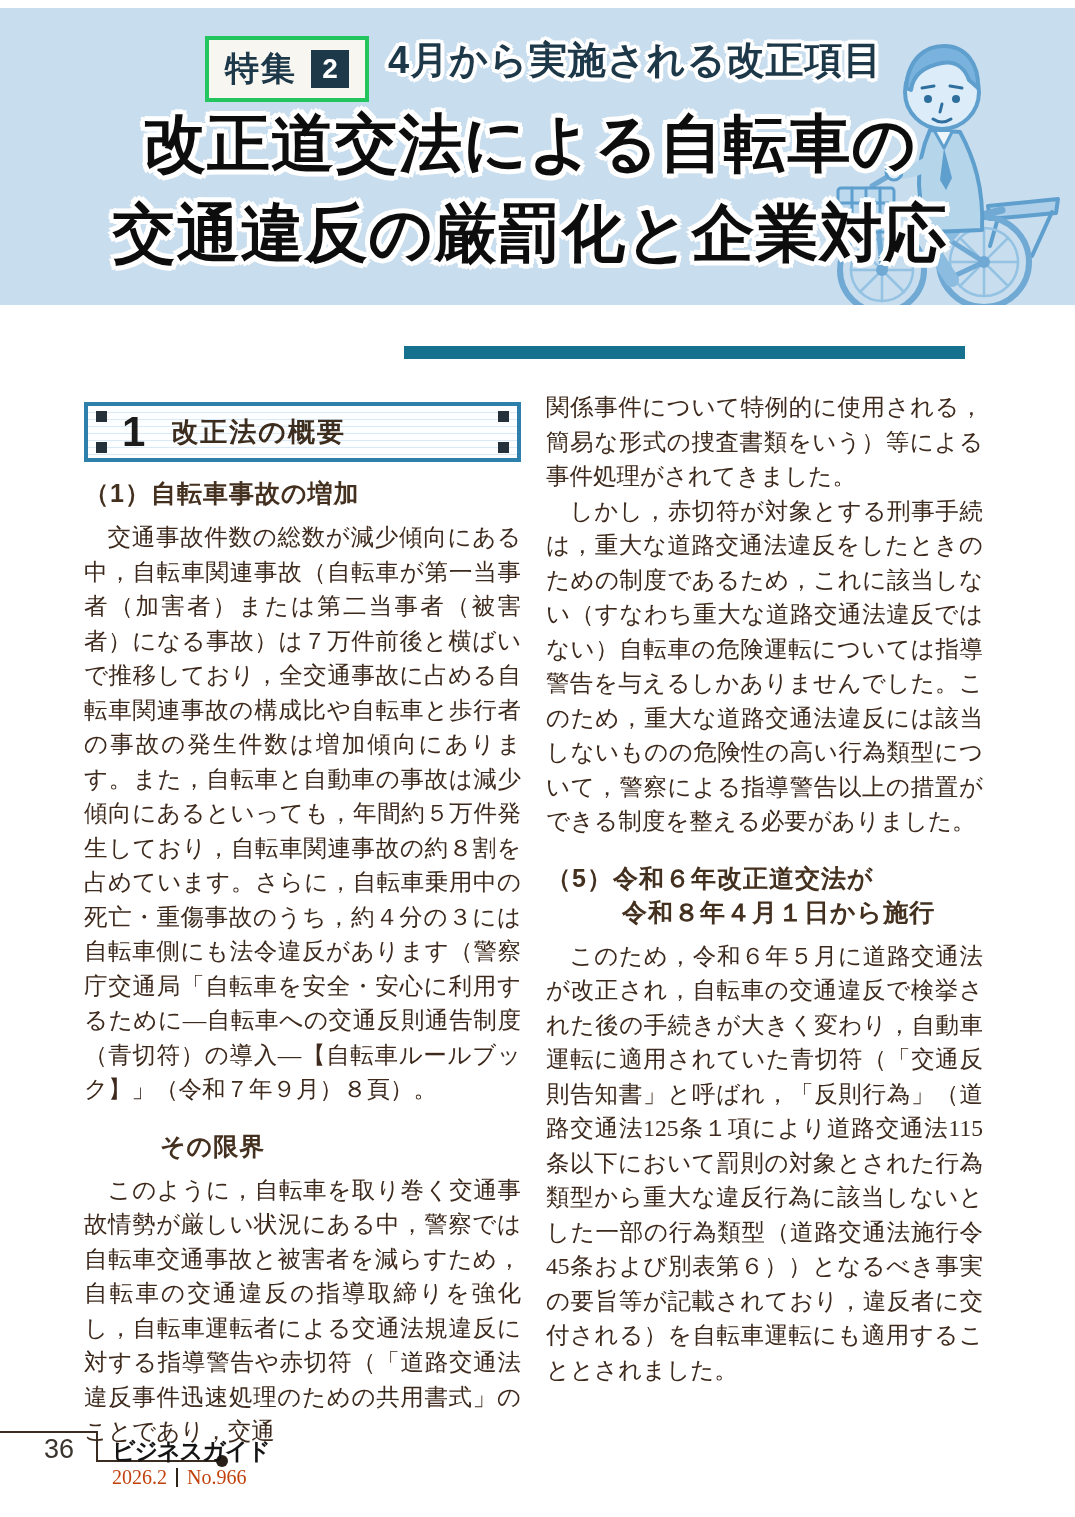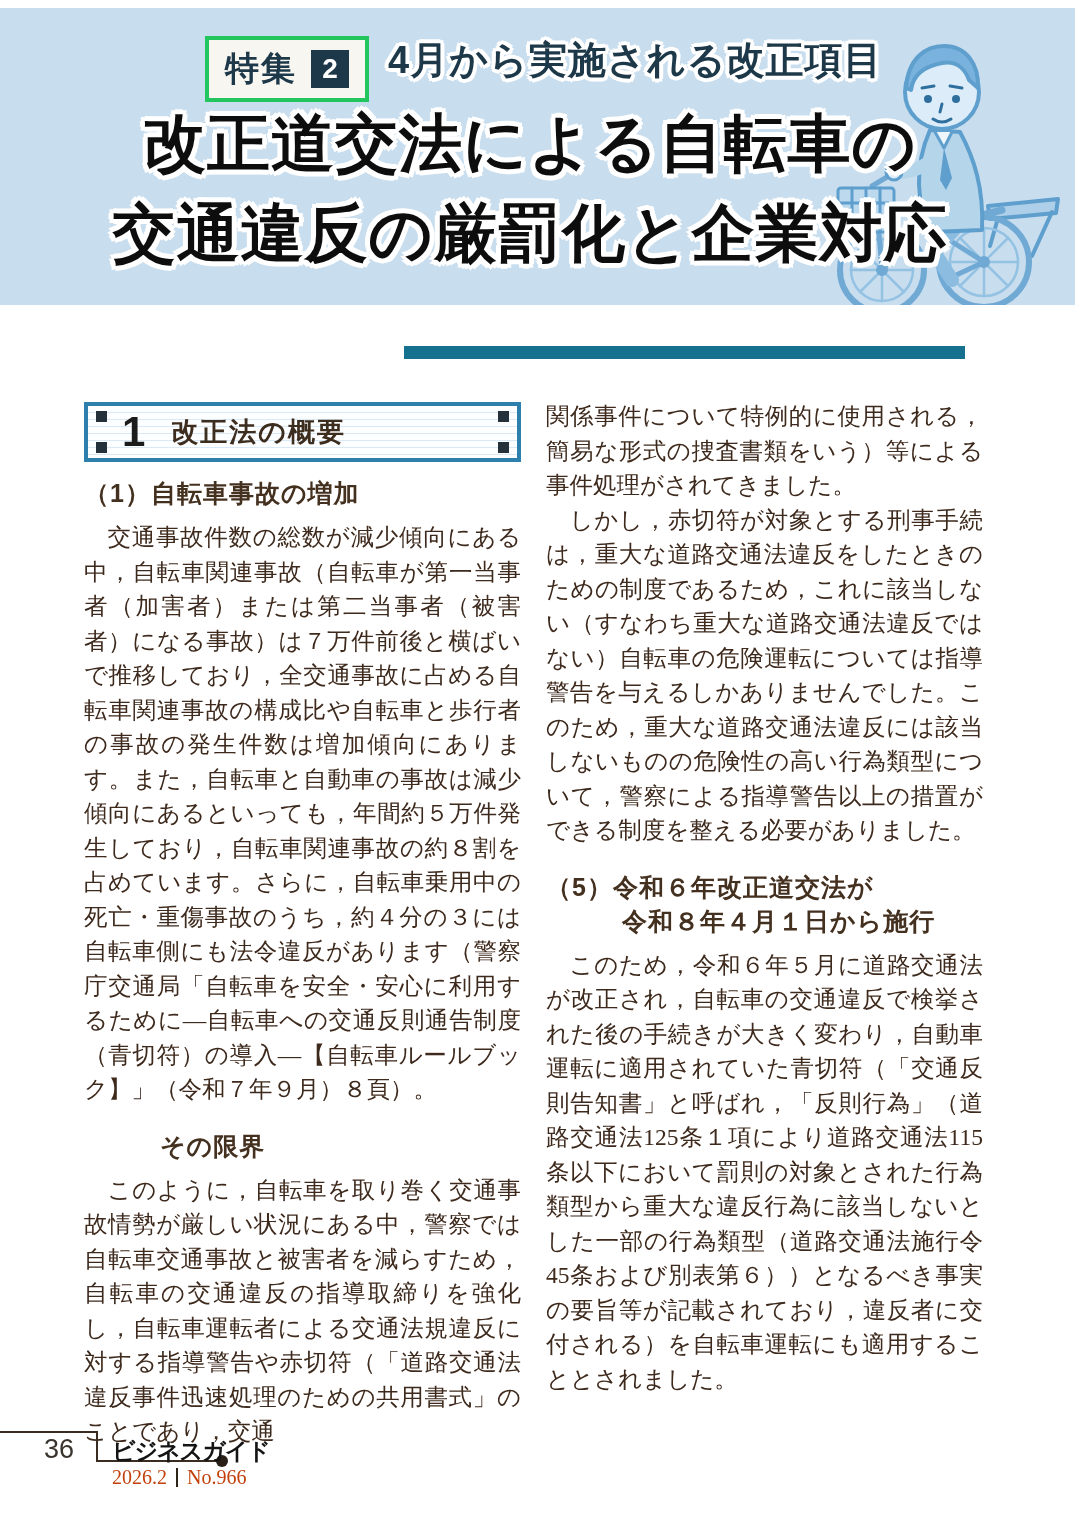--- a/index.html
+++ b/index.html
@@ -38,21 +38,21 @@
   }
   .author-bar { position:absolute; left:404px; top:346px; width:561px; height:13px; background:#16718f; }
   
   .col {
     position:absolute; width:437px;
     font-family:"Liberation Serif", serif;
     font-size:23.5px; line-height:34.5px; color:#3e2a1d;
     text-align:justify;
   }
   .col-left { left:84px; top:402px; }
-  .col-right { left:546px; top:390px;margin-top:9px; }
+  .col-right { left:546px; top:390px; }
   .col p { margin:0; text-indent:1em; }
   .col p.noindent { text-indent:0; }
   
   .sec-box {
     position:relative; height:52px; margin-bottom:12px;
     border:4px solid #2d80ab;
     background:repeating-linear-gradient(to bottom,#fcfeff 0px,#fcfeff 6px,#d9eaf6 6px,#d9eaf6 7px);
     display:flex; align-items:center;
     font-family:"Liberation Sans", sans-serif;
   }

